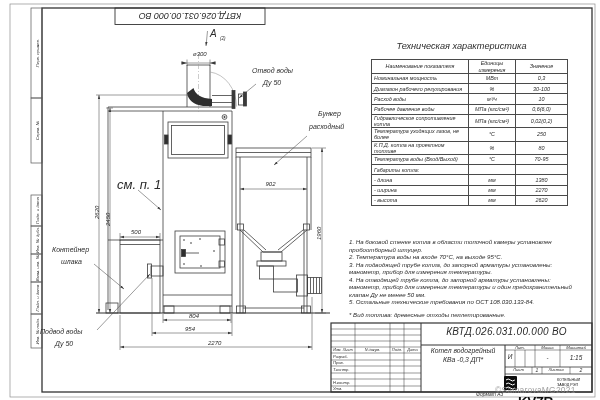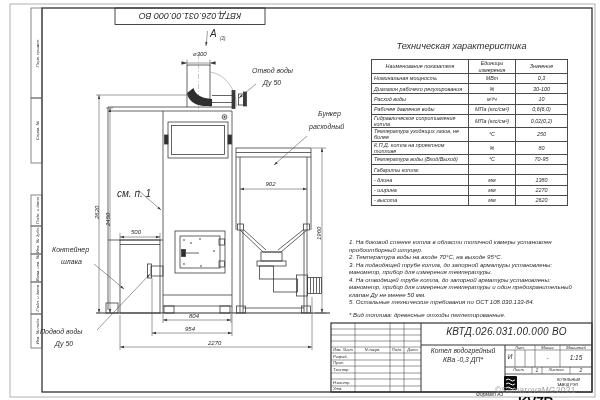--- a/index.html
+++ b/index.html
@@ -296,21 +296,21 @@
   <div class="t" style="left:131px;top:228.5px;font-size:6px;">500</div>
   <div class="t" style="left:265.5px;top:180.5px;font-size:6px;">902</div>
   <div class="t" style="left:189px;top:312.5px;font-size:6px;">804</div>
   <div class="t" style="left:185px;top:325.5px;font-size:6px;">954</div>
   <div class="t" style="left:208px;top:339.5px;font-size:6px;">2270</div>
 
   <div class="t" style="left:252px;top:67px;font-size:7px;">Отвод воды</div>
   <div class="t" style="left:263px;top:79px;font-size:7px;">Ду 50</div>
   <div class="t" style="left:318px;top:110px;font-size:7px;">Бункер</div>
   <div class="t" style="left:309px;top:122.5px;font-size:7px;">расходный</div>
-  <div class="t" style="left:117px;top:189px;font-size:10px;">см. п. 1</div>
+  <div class="t" style="left:117px;top:178px;font-size:13px;">см. п. 1</div>
   <div class="t" style="left:52px;top:246px;font-size:7px;">Контейнер</div>
   <div class="t" style="left:61px;top:258px;font-size:7px;">шлака</div>
   <div class="t" style="left:40px;top:328px;font-size:7px;">Подвод воды</div>
   <div class="t" style="left:55px;top:340px;font-size:7px;">Ду 50</div>
 
   <div class="t ctr" style="left:421px;top:327px;width:171px;font-size:10px;letter-spacing:.3px;">КВТД.026.031.00.000  ВО</div>
   <div class="t ctr" style="left:421px;top:347.5px;width:84px;font-size:6.8px;">Котел водогрейный</div>
   <div class="t ctr" style="left:421px;top:357px;width:84px;font-size:6.8px;">КВа -0,3  ДП*</div>
 
   <div class="t ctr" style="left:331px;top:348px;width:24px;font-size:3.9px;">Изм. Лист</div>

